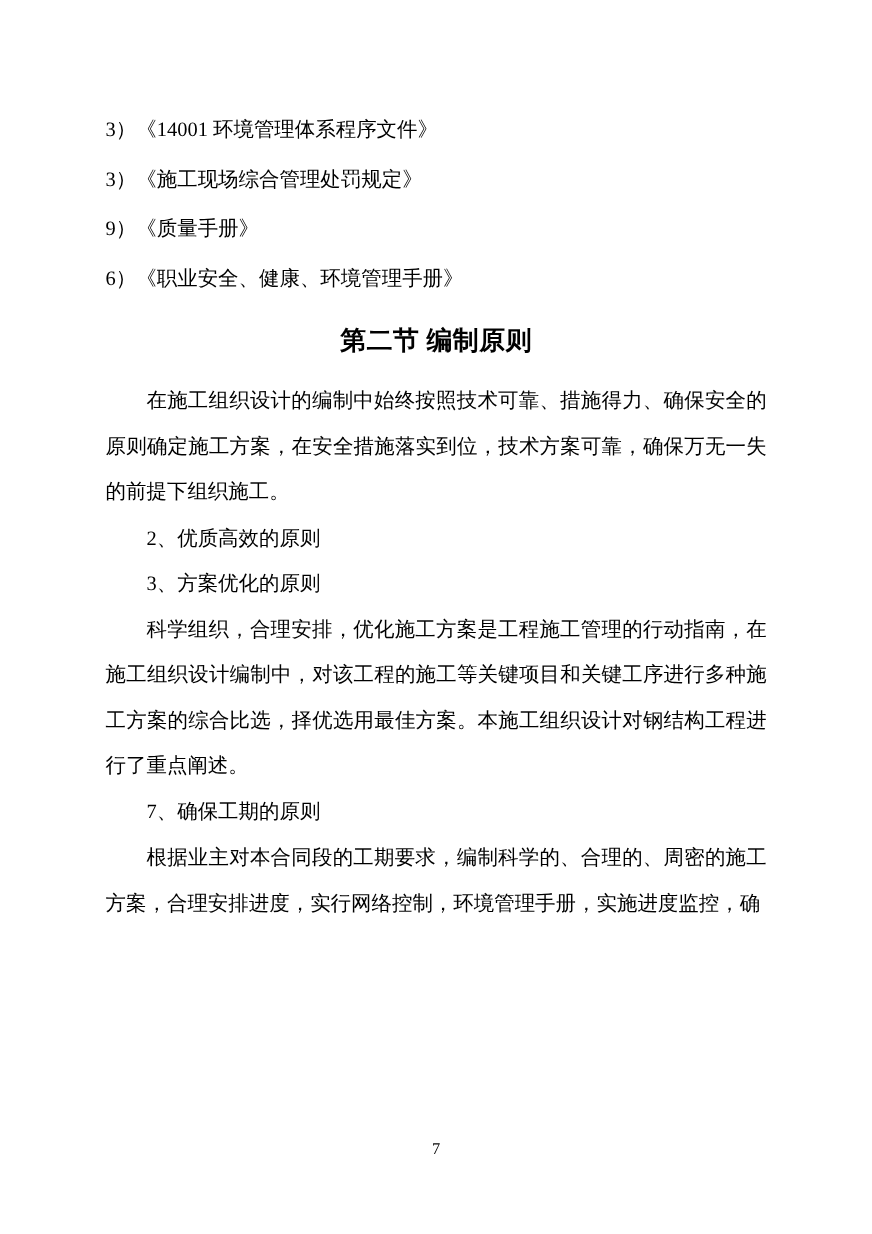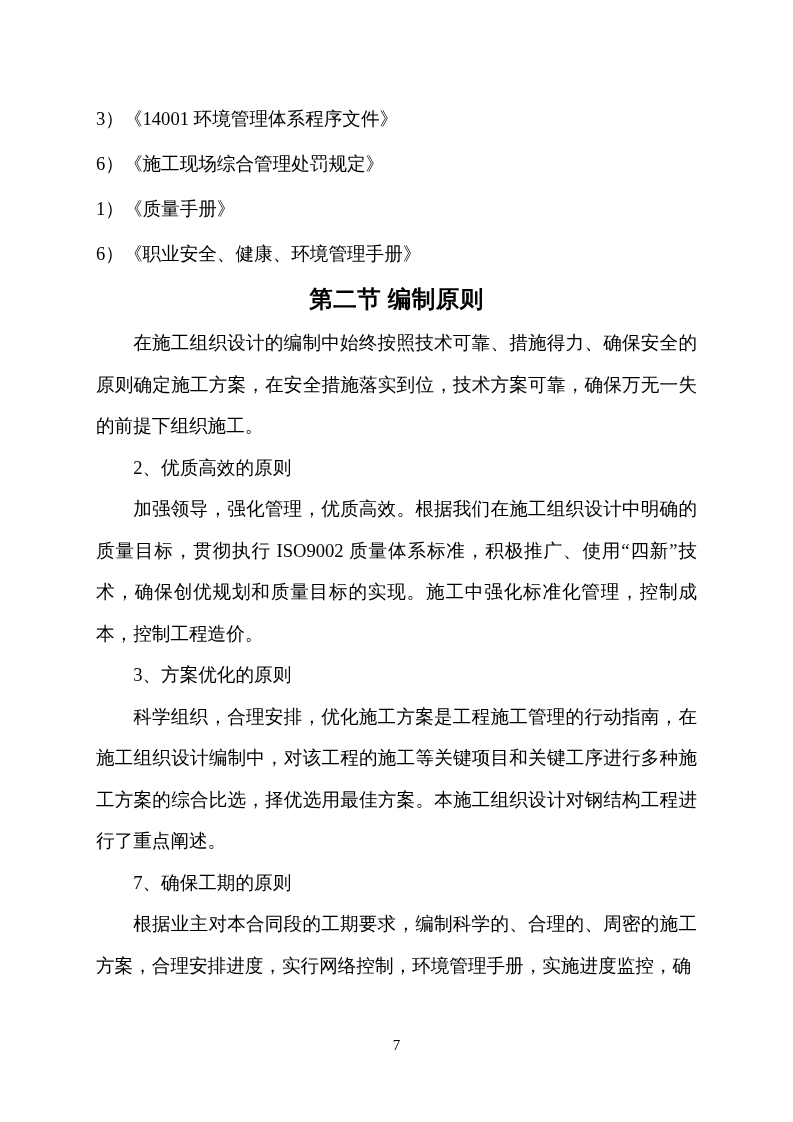--- a/index.html
+++ b/index.html
@@ -19,21 +19,21 @@
     top: 96px;
     width: 601px;
   }
   .ref-item {
     margin: 0;
     font-size: 18.6px;
     line-height: 45px;
     white-space: nowrap;
   }
   .section-heading {
-    margin: 3px;
+    margin: 14px;
     font-size: 23.5px;
     font-weight: bold;
     line-height: 40px;
     text-align: center;
     letter-spacing: 0.5px;
   }
   .para {
     margin: 0;
     font-size: 18.6px;
     line-height: 41.5px;
@@ -51,31 +51,30 @@
   }
 </style>
 </head>
 <body>
 
 <div class="page">
   <div class="content">
 
     <div>
       <p class="ref-item">3）《14001 环境管理体系程序文件》</p>
-      <p class="ref-item">6）《施工现场综合管理处罚规定》</p>
-      <p class="ref-item">1）《质量手册》</p>
+      <p class="ref-item">3）《施工现场综合管理处罚规定》</p>
+      <p class="ref-item">9）《质量手册》</p>
       <p class="ref-item">6）《职业安全、健康、环境管理手册》</p>
     </div>
 
     <h2 class="section-heading">第二节 编制原则</h2>
 
     <div>
       <p class="para">在施工组织设计的编制中始终按照技术可靠、措施得力、确保安全的原则确定施工方案，在安全措施落实到位，技术方案可靠，确保万无一失的前提下组织施工。</p>
       <p class="para">2、优质高效的原则</p>
-      <p class="para">加强领导，强化管理，优质高效。根据我们在施工组织设计中明确的质量目标，贯彻执行 ISO9002 质量体系标准，积极推广、使用“四新”技术，确保创优规划和质量目标的实现。施工中强化标准化管理，控制成本，控制工程造价。</p>
       <p class="para">3、方案优化的原则</p>
       <p class="para">科学组织，合理安排，优化施工方案是工程施工管理的行动指南，在施工组织设计编制中，对该工程的施工等关键项目和关键工序进行多种施工方案的综合比选，择优选用最佳方案。本施工组织设计对钢结构工程进行了重点阐述。</p>
       <p class="para">7、确保工期的原则</p>
       <p class="para">根据业主对本合同段的工期要求，编制科学的、合理的、周密的施工方案，合理安排进度，实行网络控制，环境管理手册，实施进度监控，确</p>
     </div>
 
   </div>
 
   <div class="page-number">7</div>
 </div>

